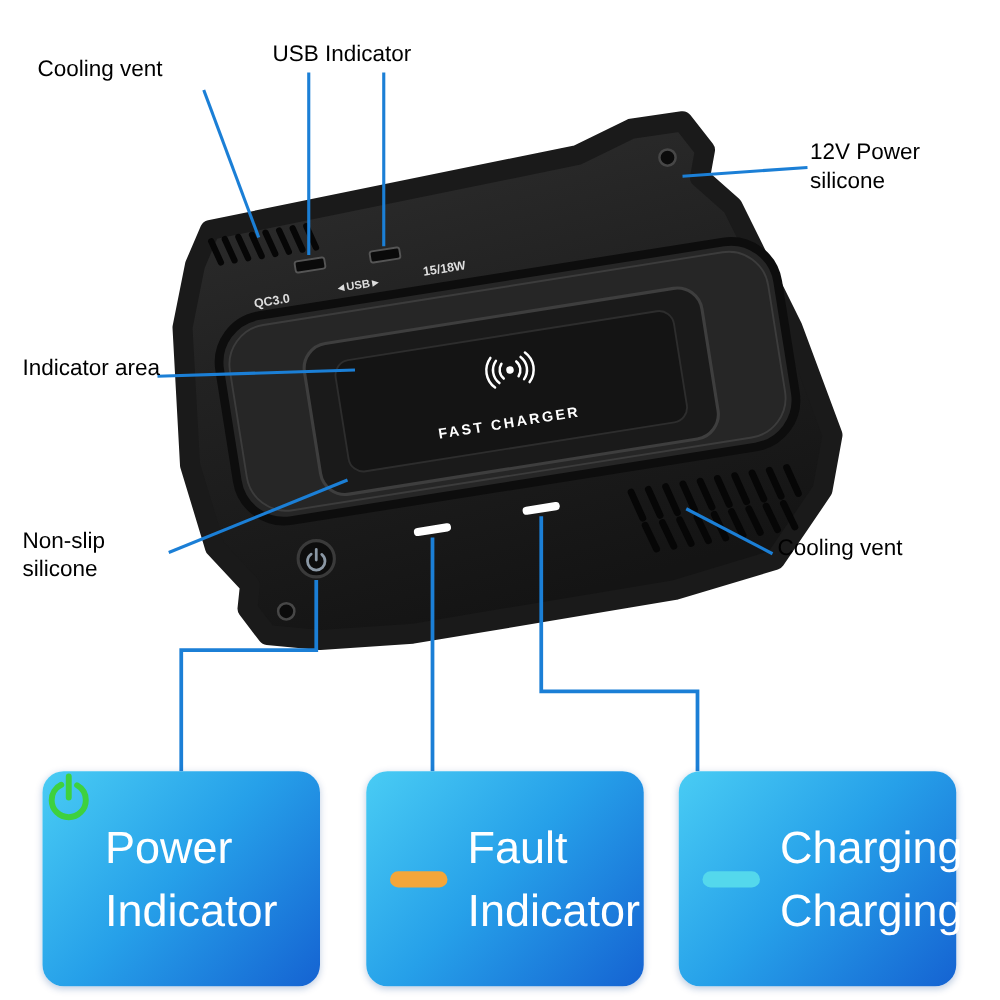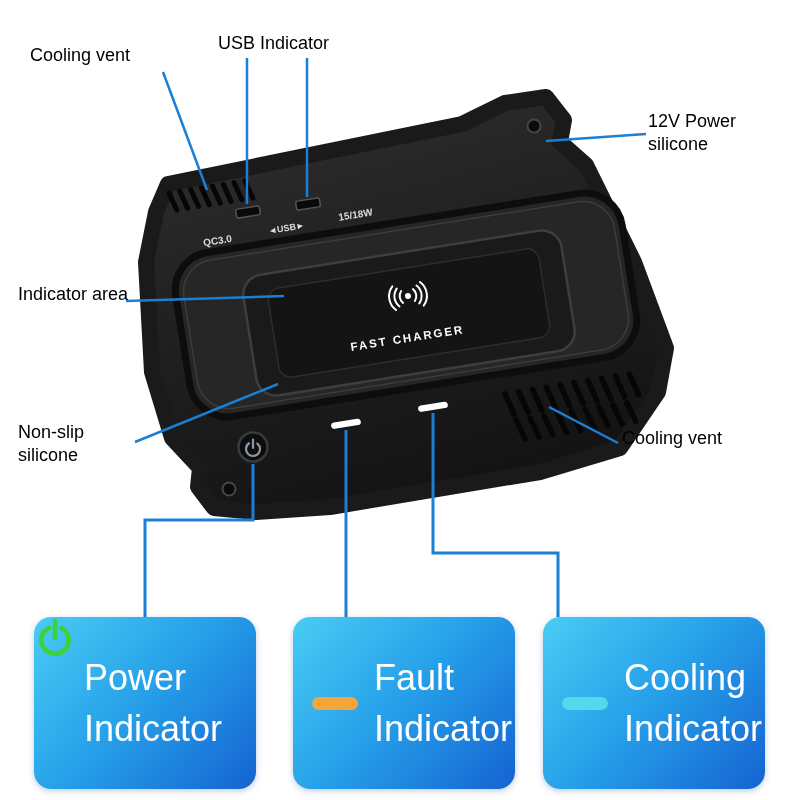--- a/index.html
+++ b/index.html
@@ -137,15 +137,15 @@
     <div class="card-text">Power Indicator</div>
   </div>
 
   <div class="card" style="left:293px;">
     <div class="dash-icon" style="background:#f3a63a;"></div>
     <div class="card-text">Fault Indicator</div>
   </div>
 
   <div class="card" style="left:543px;">
     <div class="dash-icon" style="background:#54d8ec;"></div>
-    <div class="card-text">Cooling Indicator</div>
+    <div class="card-text">Charging Charging</div>
   </div>
 </div>
 
 </body></html>

